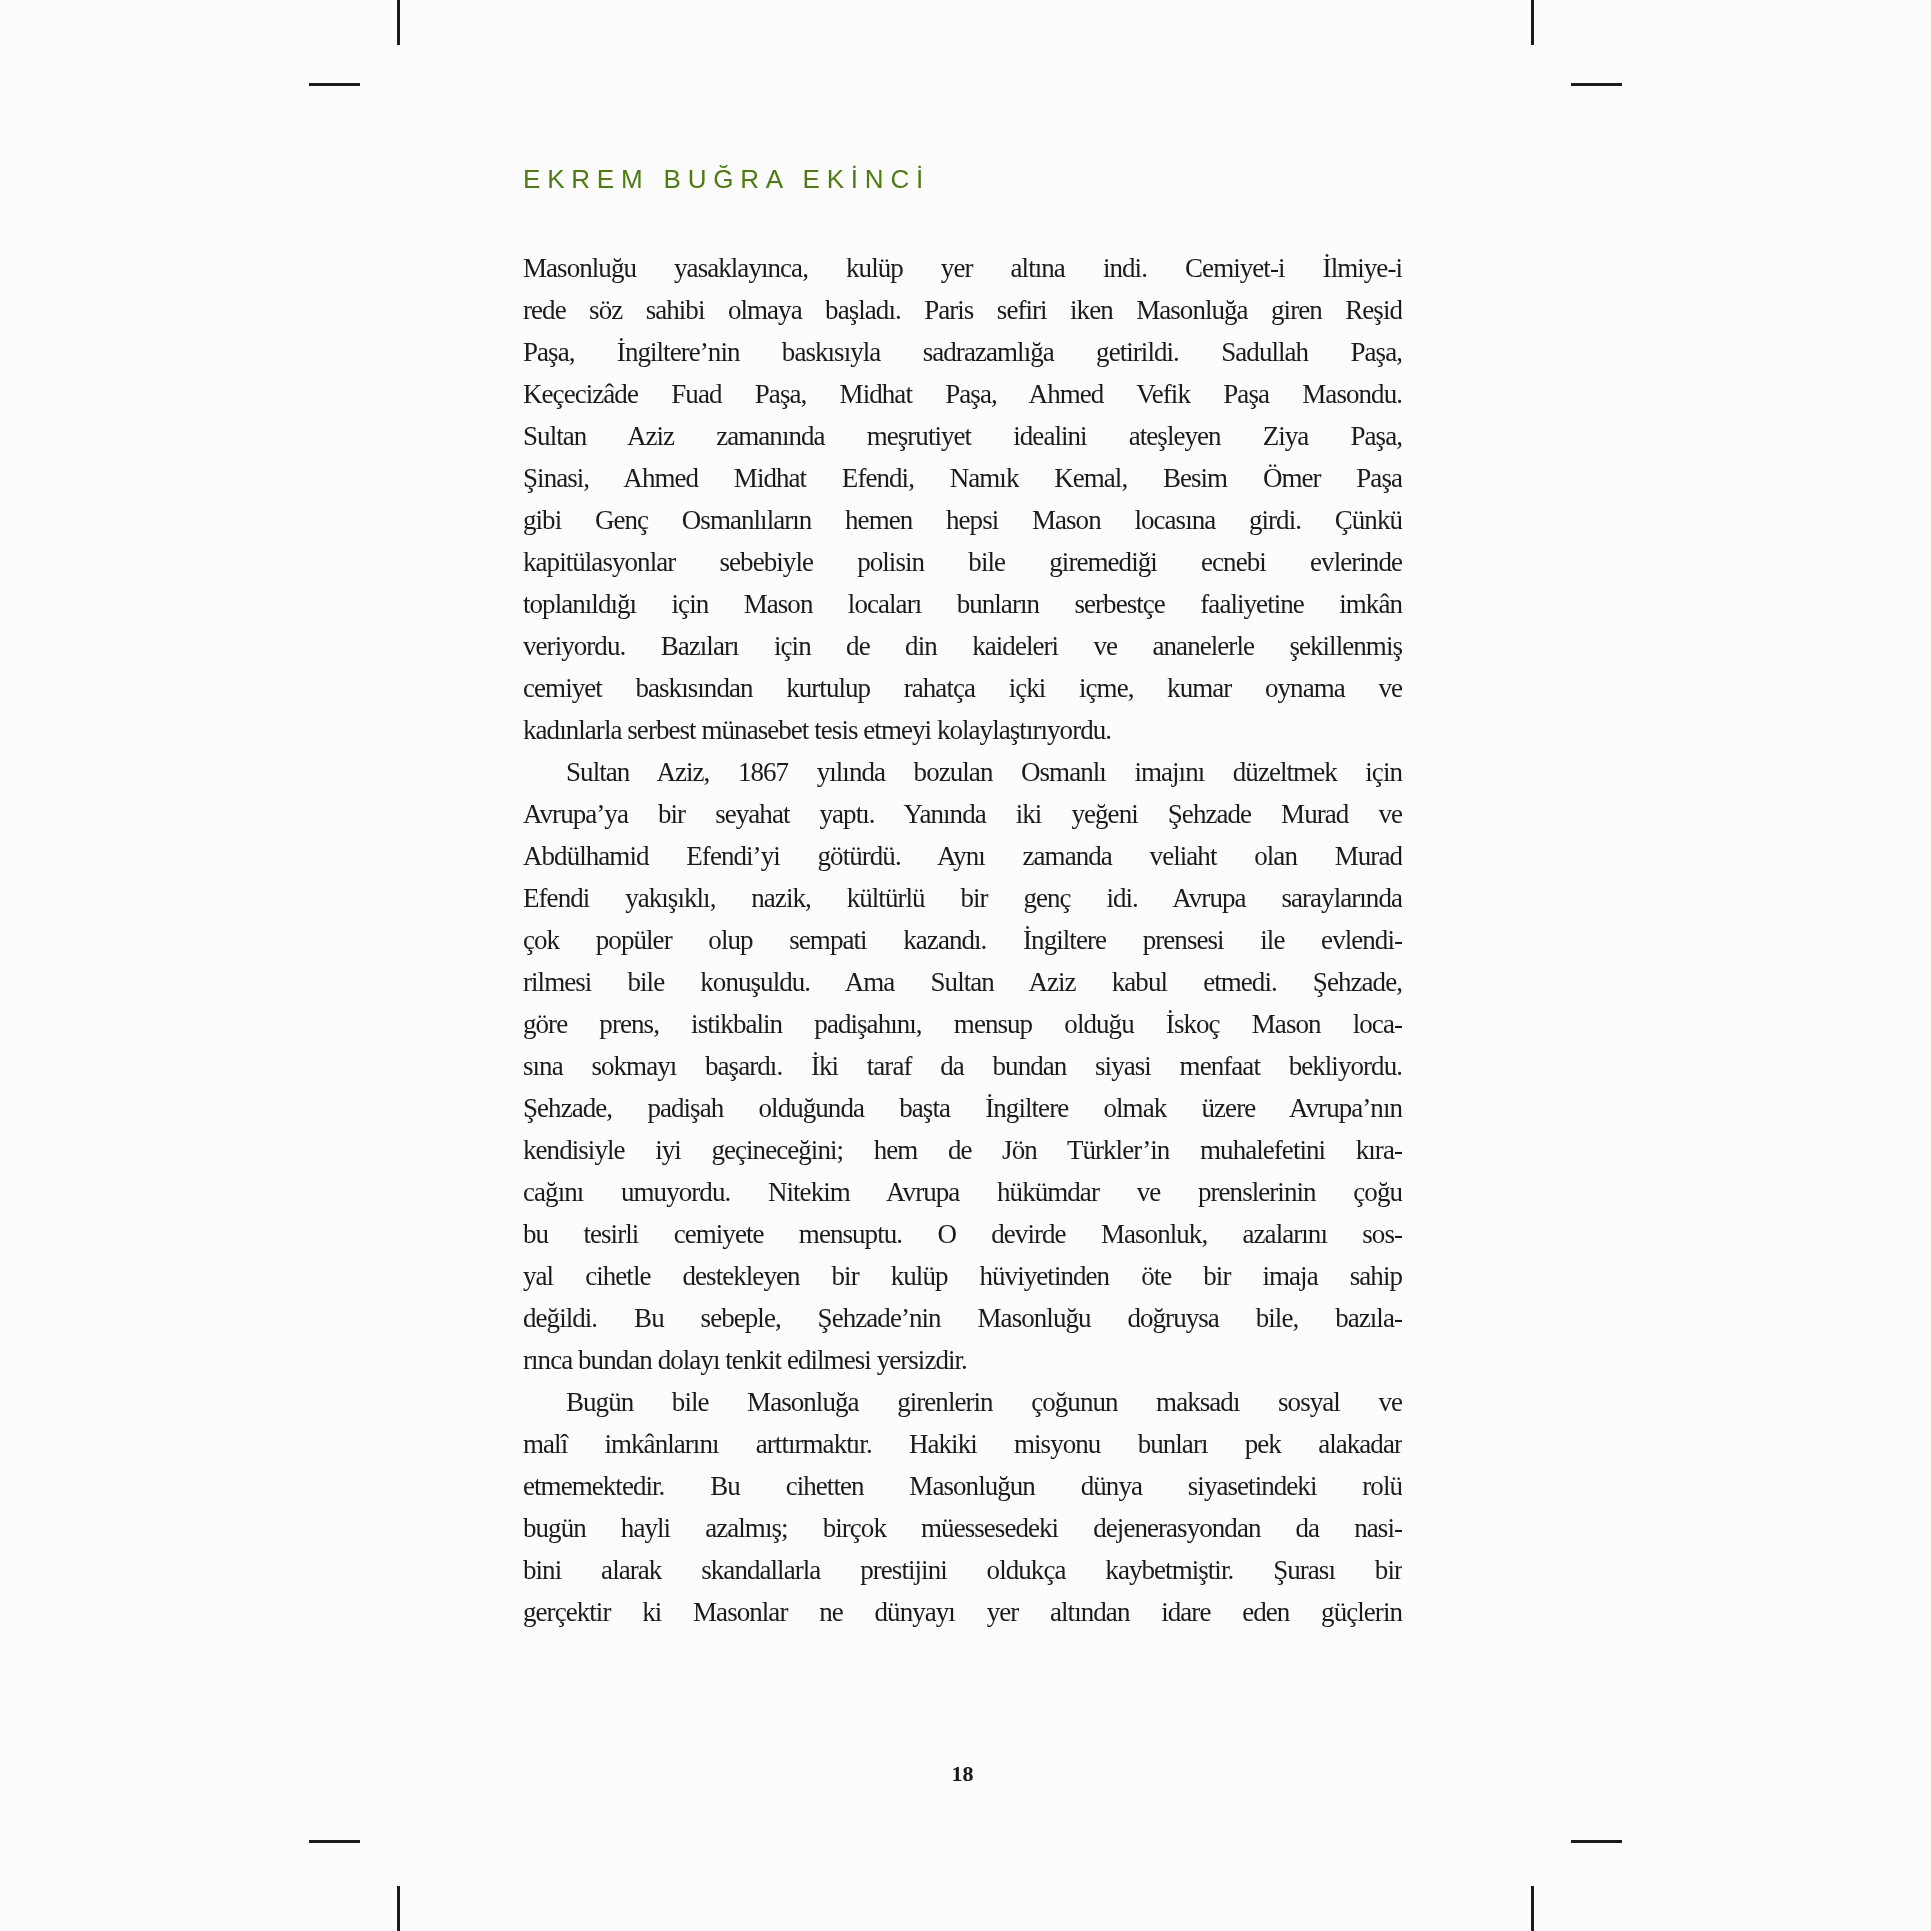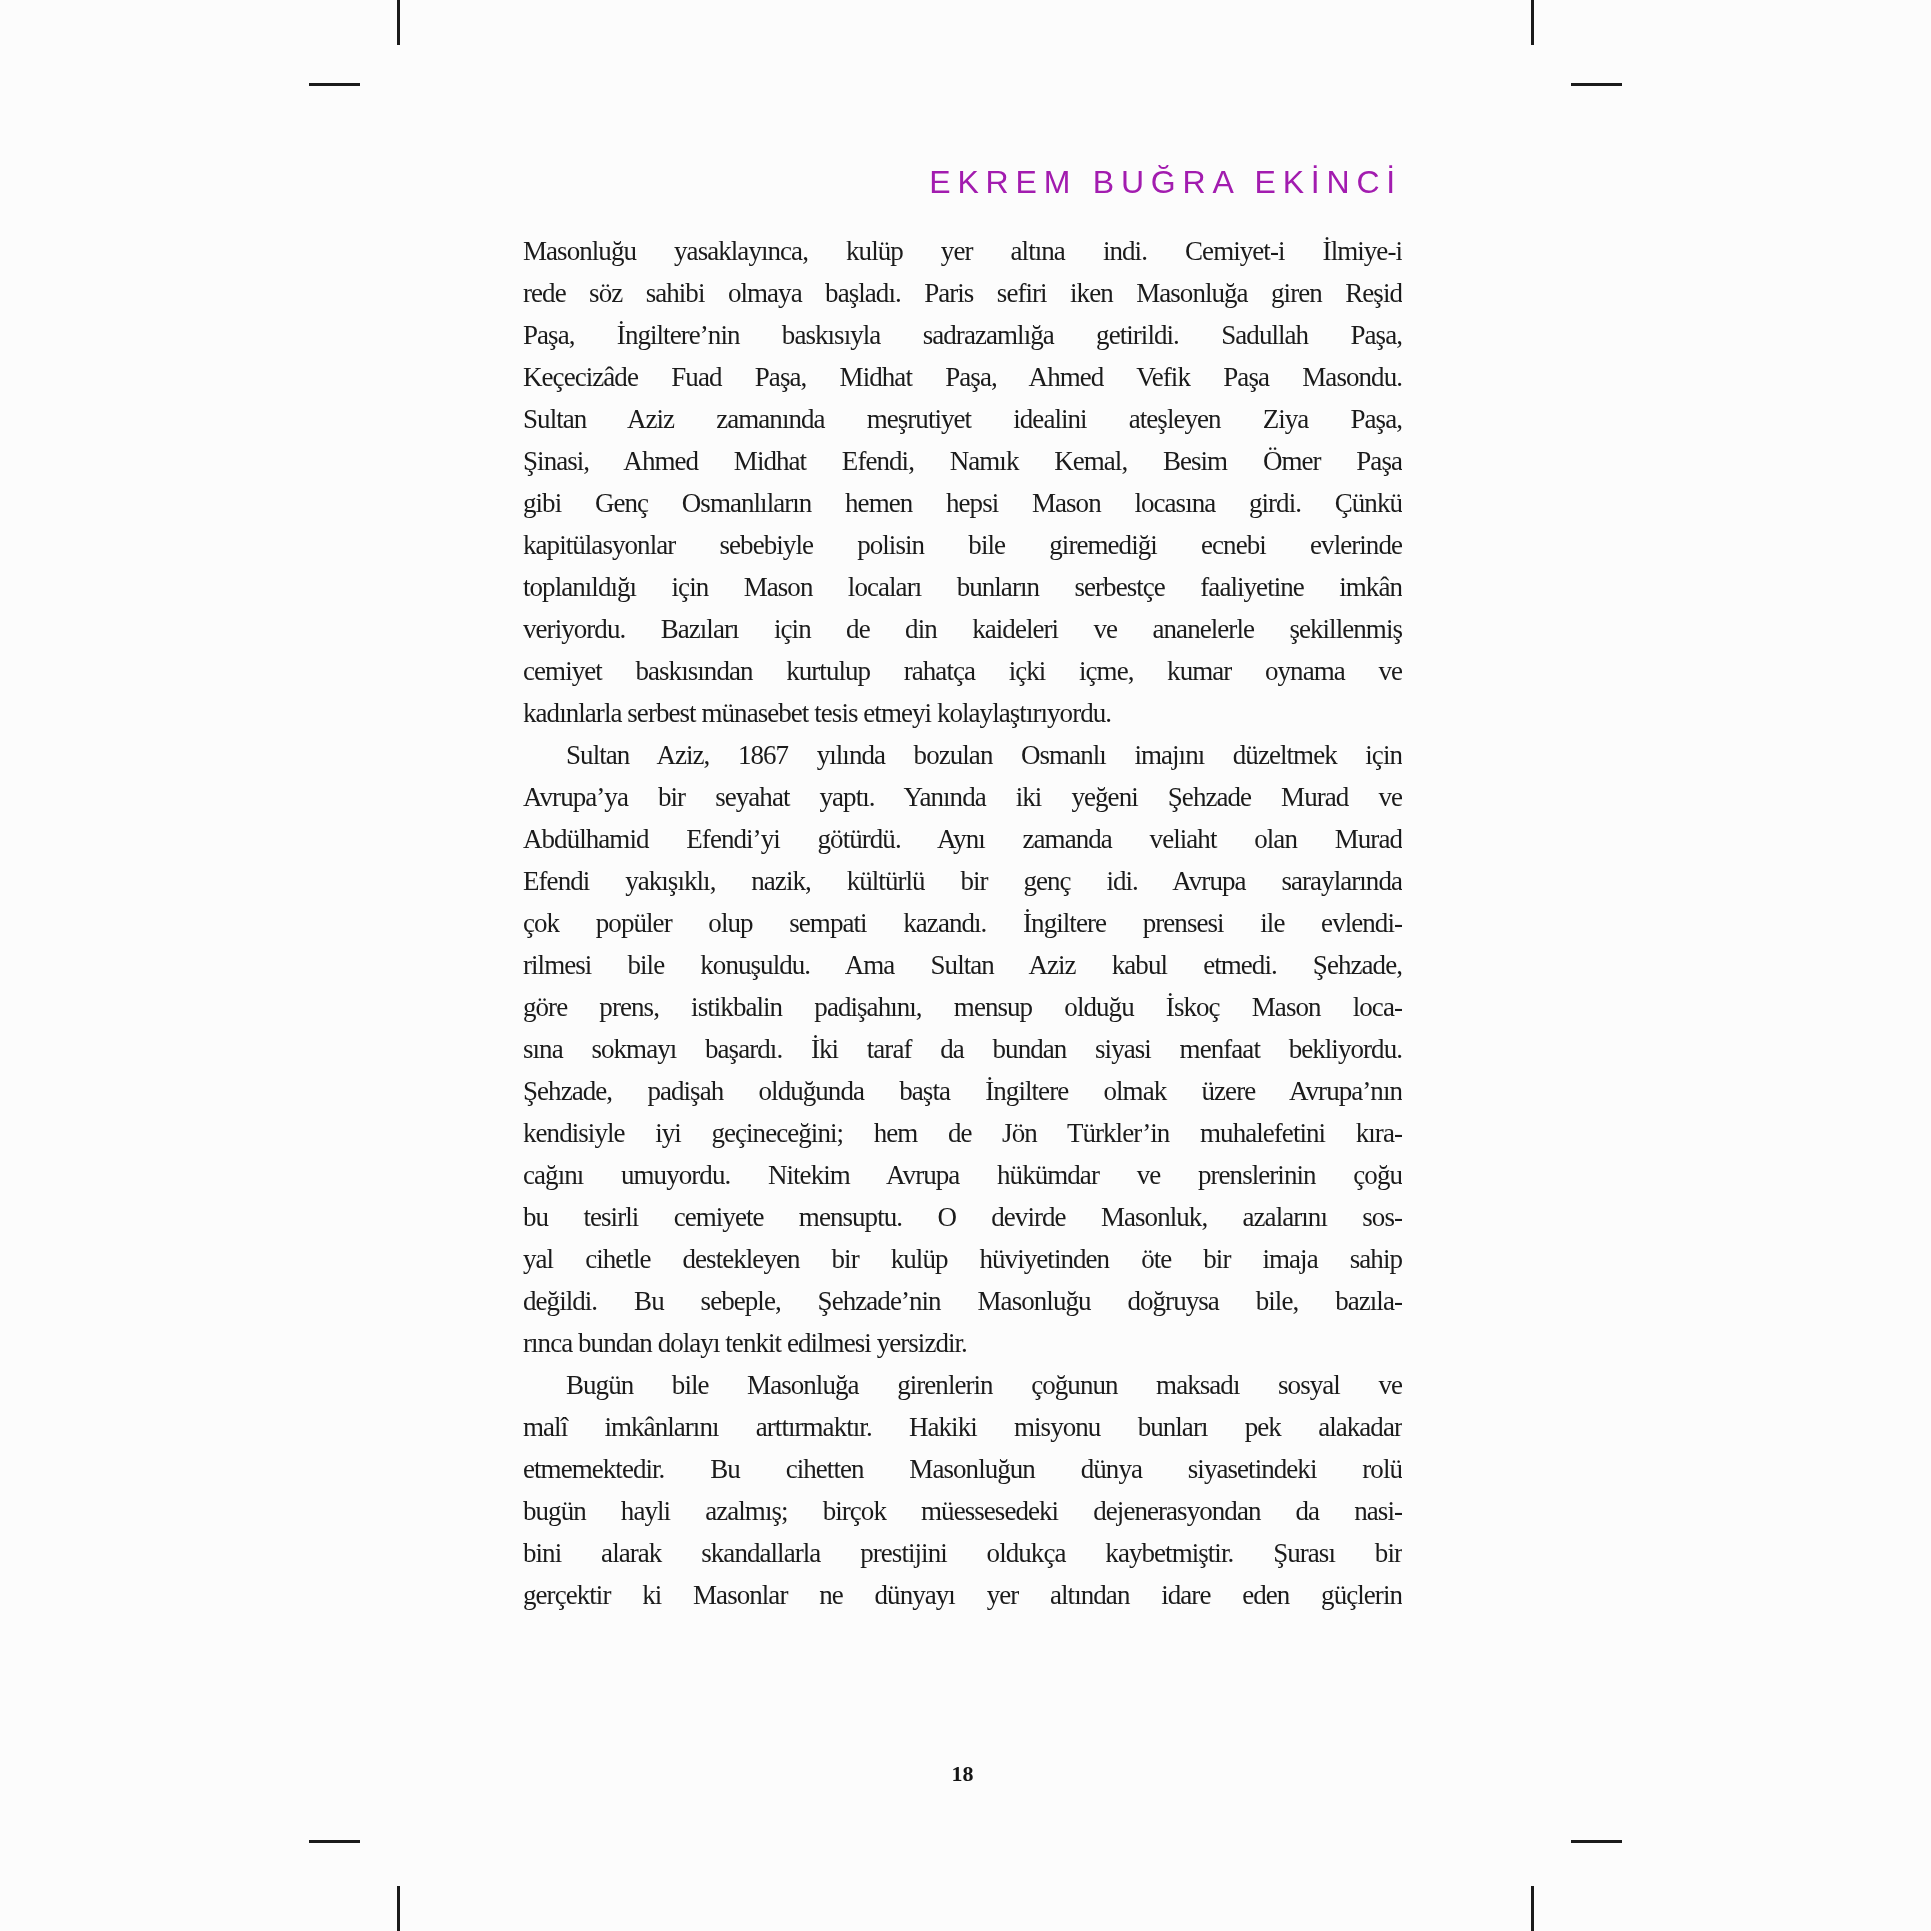--- a/index.html
+++ b/index.html
@@ -21,30 +21,30 @@
   .crop.tr-v { left:1531px; top:0; }
   .crop.tr-h { left:1571px; top:83px; }
   .crop.bl-v { left:397px; top:1886px; }
   .crop.bl-h { left:309px; top:1840px; }
   .crop.br-v { left:1531px; top:1886px; }
   .crop.br-h { left:1571px; top:1840px; }
 
   .running-header {
     position:absolute;
     left:523px; width:879px; top:164px;
-    text-align:right;
+    text-align:left;
     font-family:"Liberation Sans", "DejaVu Sans", sans-serif;
-    font-size:32px;
+    font-size:26px;
     letter-spacing:6.8px;
-    color:#a21caf;
+    color:#4d7c0f;
     white-space:nowrap;
   }
   .body-text {
     position:absolute;
-    left:523px; top:230px; width:879px;
+    left:523px; top:247px; width:879px;
   }
   .line {
     height:42px;
     line-height:42px;
     font-size:27px;
     letter-spacing:-0.035em;
     text-align:justify;
     text-align-last:justify;
     white-space:nowrap;
     overflow:hidden;

